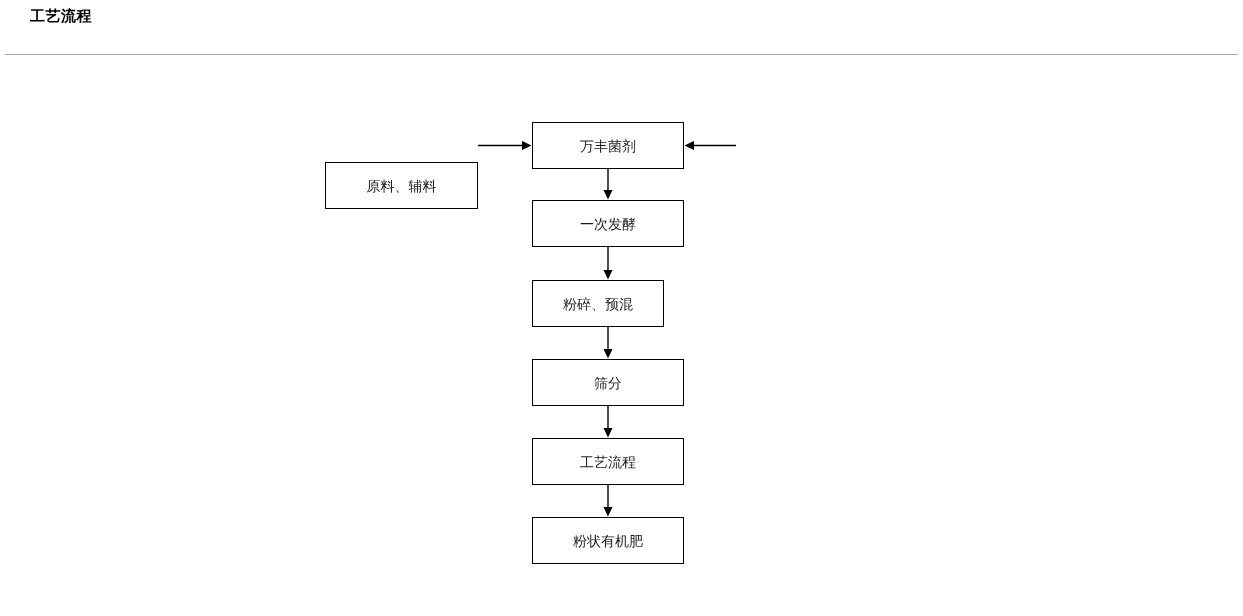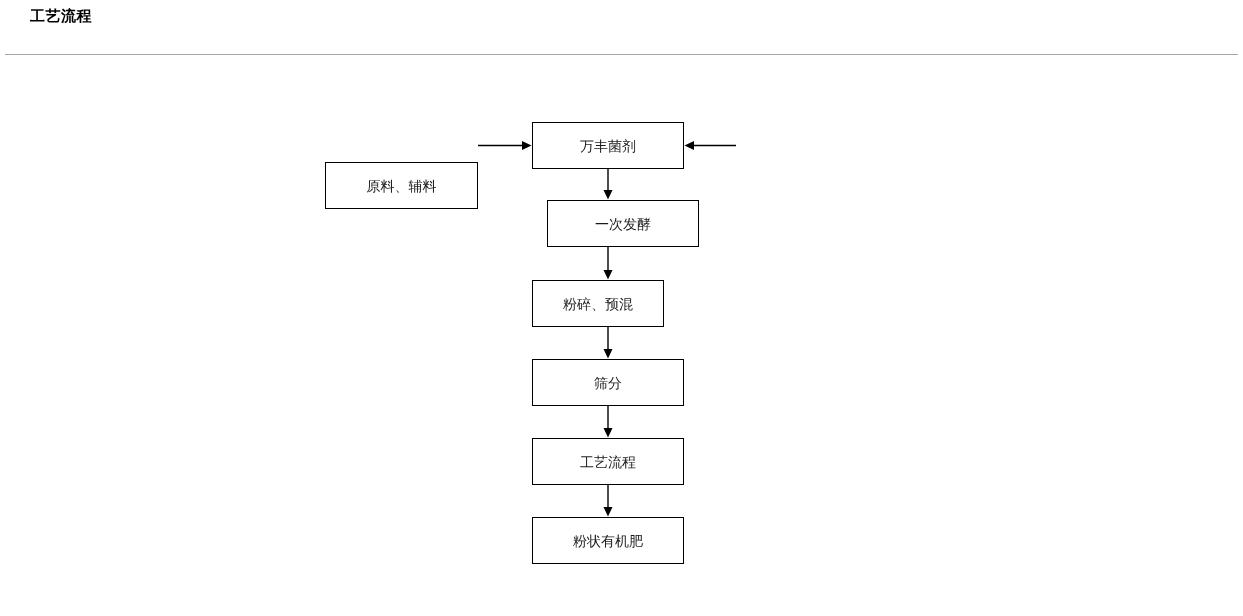--- a/index.html
+++ b/index.html
@@ -60,21 +60,21 @@
     color: #1a1a1a;
   }
   .node-label {
     display: block;
   }
 
   
   #node-raw       { left: 325px; top: 122px; width: 153px; height: 47px; margin-top: 40px; }
   #node-mix       { left: 532px; top: 122px; width: 152px; height: 47px; }
   #node-agent     { left: 736px; top: 122px; width: 153px; height: 47px; }
-  #node-ferment   { left: 532px; top: 200px; width: 152px; height: 47px; margin-left: 15px; }
+  #node-ferment   { left: 532px; top: 200px; width: 152px; height: 47px; }
   #node-crush     { left: 532px; top: 280px; width: 132px; height: 47px; }
   #node-sieve     { left: 532px; top: 359px; width: 152px; height: 47px; text-align: center; }
   #node-package   { left: 532px; top: 438px; width: 152px; height: 47px; }
   #node-product   { left: 532px; top: 517px; width: 152px; height: 47px; }
 
   
   #connectors {
     position: absolute;
     left: 0;
     top: 0;

